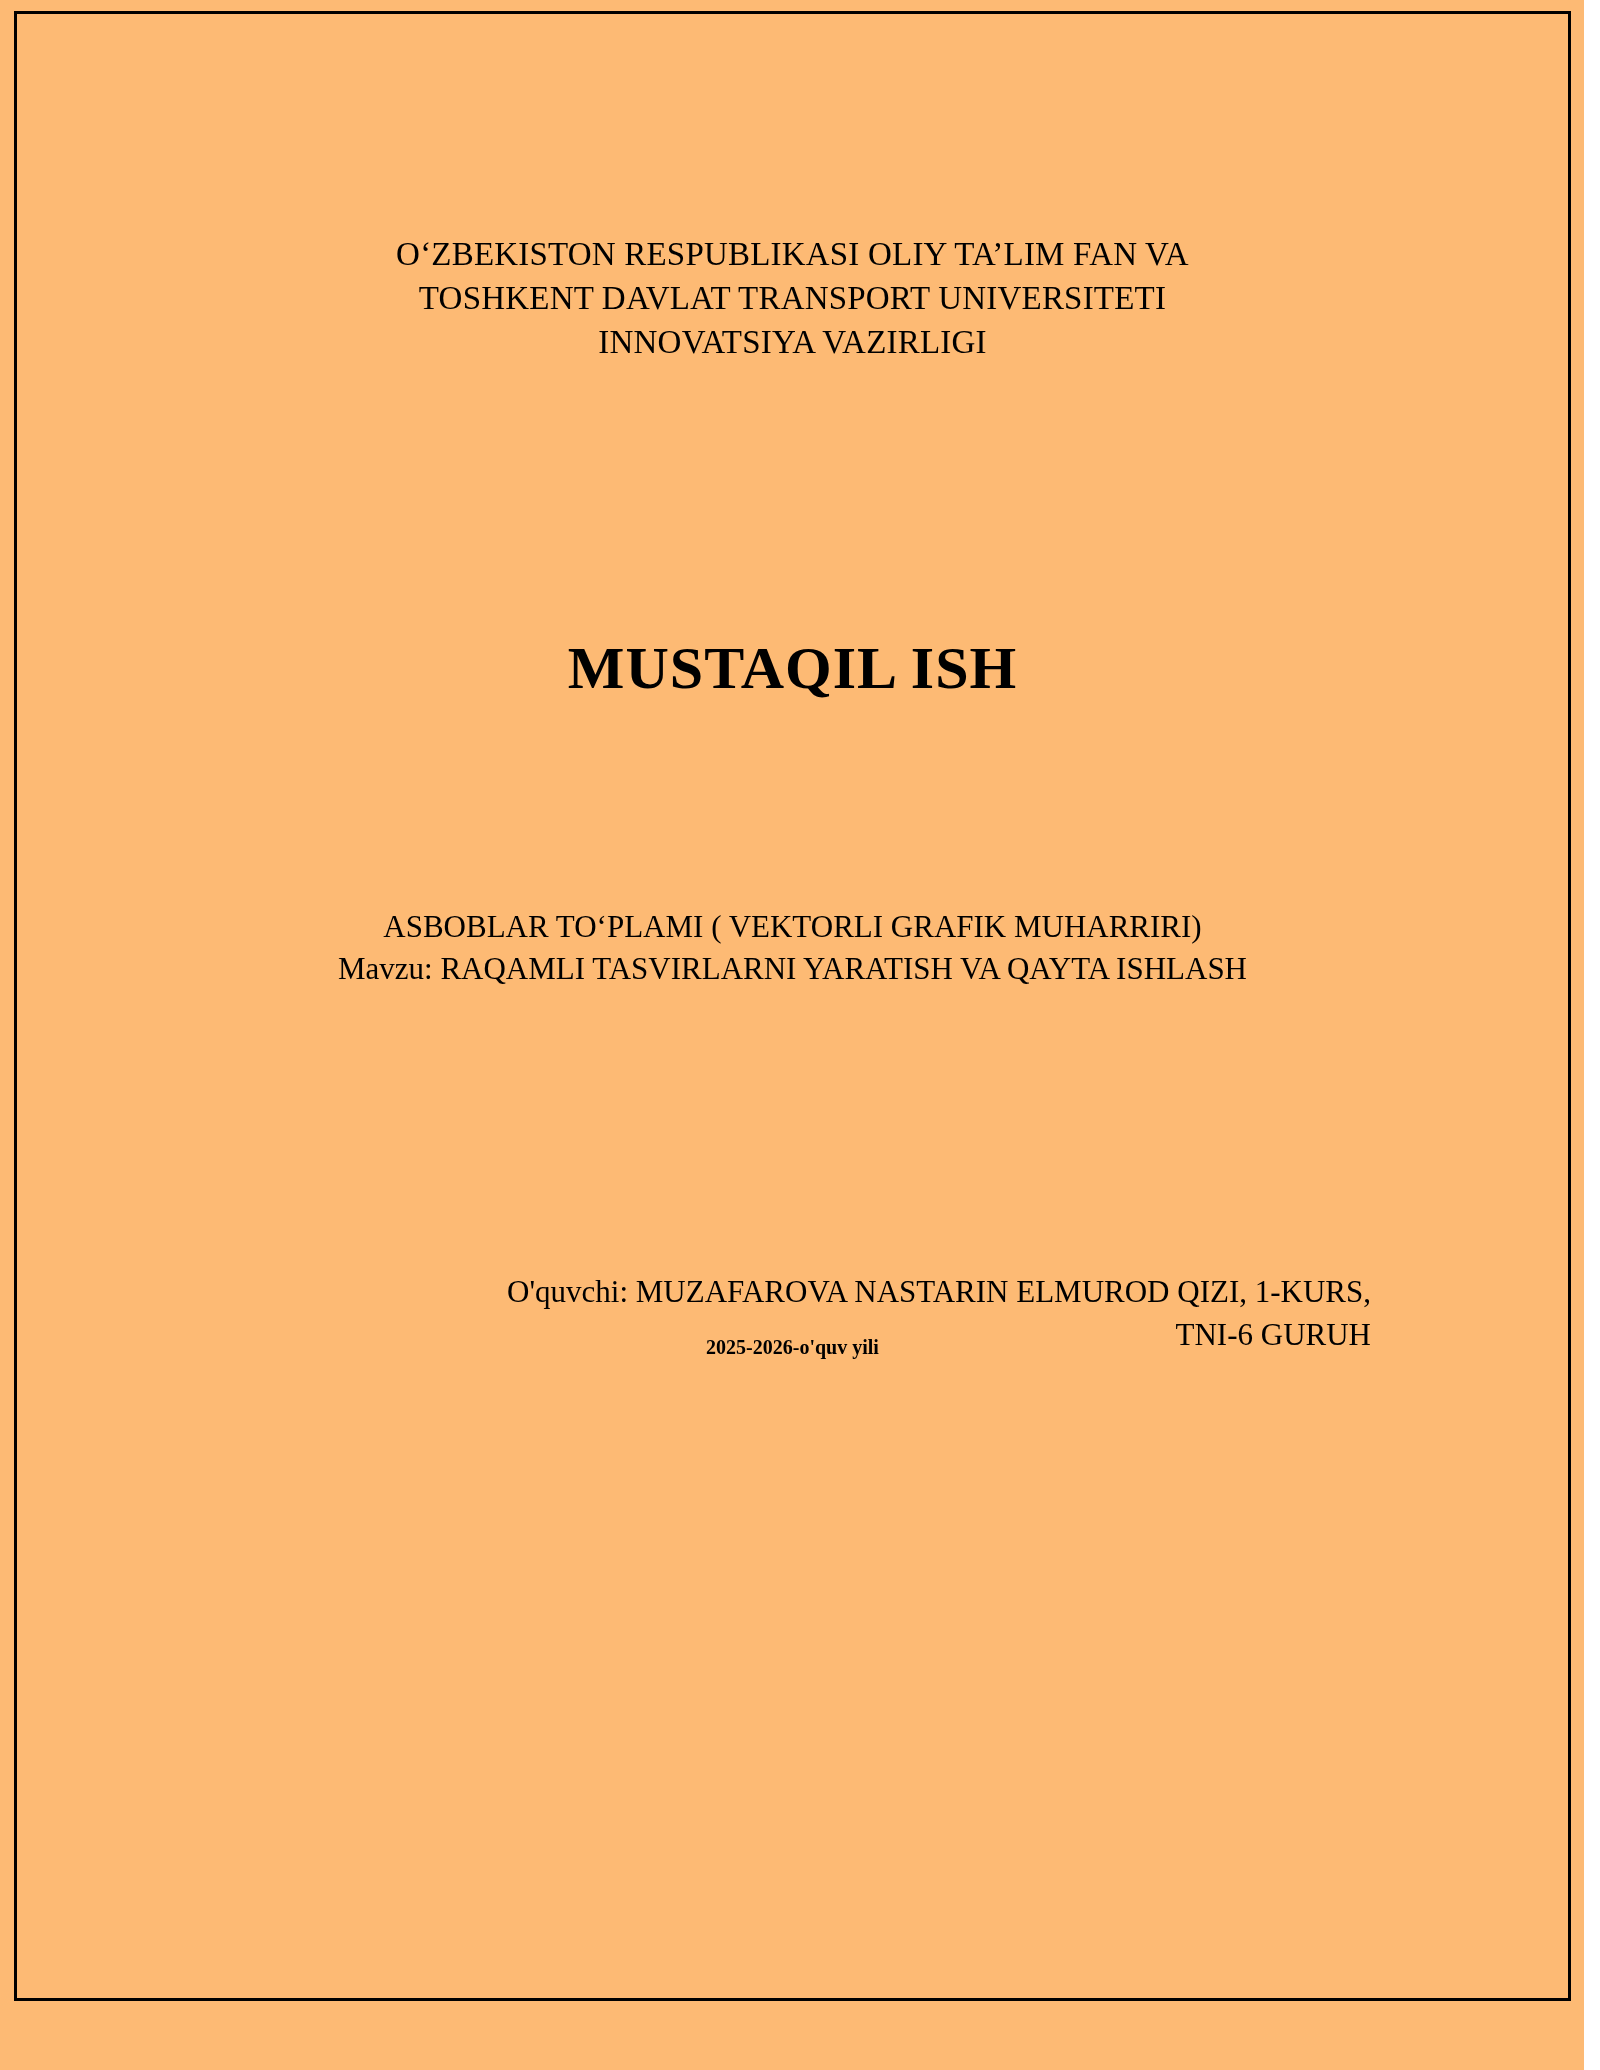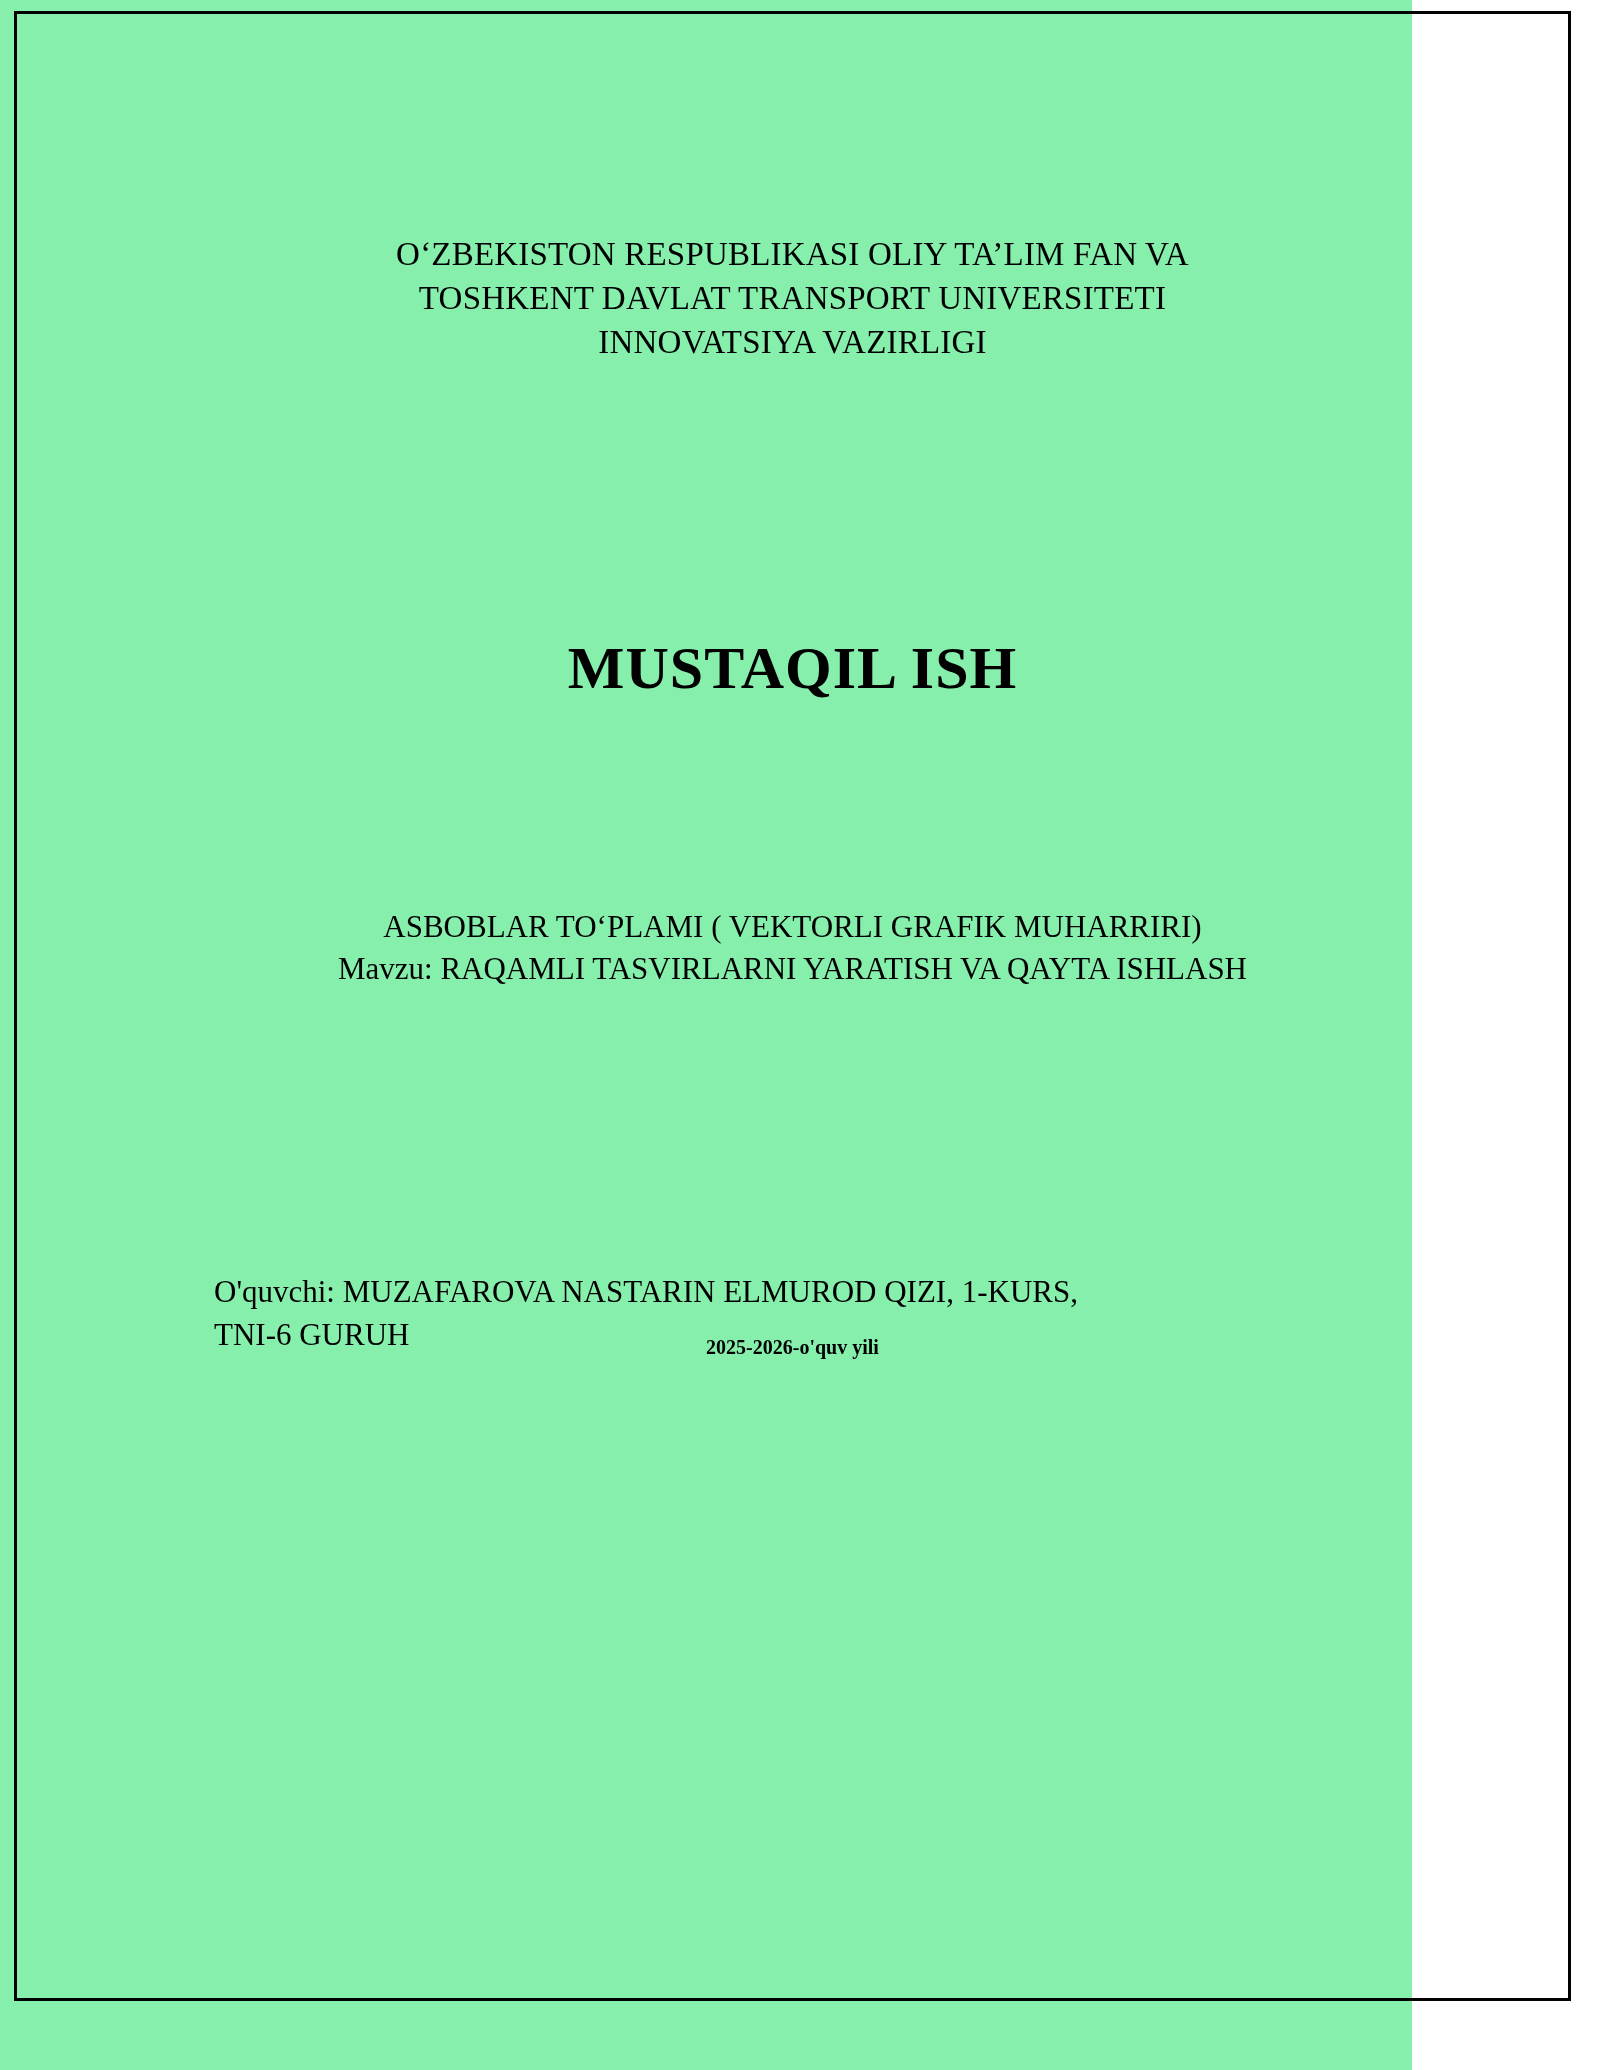--- a/index.html
+++ b/index.html
@@ -10,23 +10,23 @@
   body {
     width: 1600px;
     height: 2070px;
     font-family: "Liberation Serif", serif;
     color: #000000;
     overflow: hidden;
   }
 
   .page {
     position: relative;
-    width: 1412px;
+    width: 1584px;
     height: 2070px;
-    background: #86efac;
+    background: #fdba74;
     box-sizing: border-box;
     padding: 12px;
   }
 
   
   .page-border {
     position: absolute;
     left: 14px;
     top: 11px;
     width: 1557px;
@@ -71,21 +71,21 @@
     text-align: center;
     font-size: 31px;
     line-height: 1.38;
   }
   .subject-line {
     display: block;
   }
 
   .author-block {
     margin-top: 280px;
-    text-align: left;
+    text-align: right;
     font-size: 31px;
     line-height: 1.38;
   }
   .author-line {
     display: block;
   }
 
   .year-block {
     position: absolute;
     left: 0;

